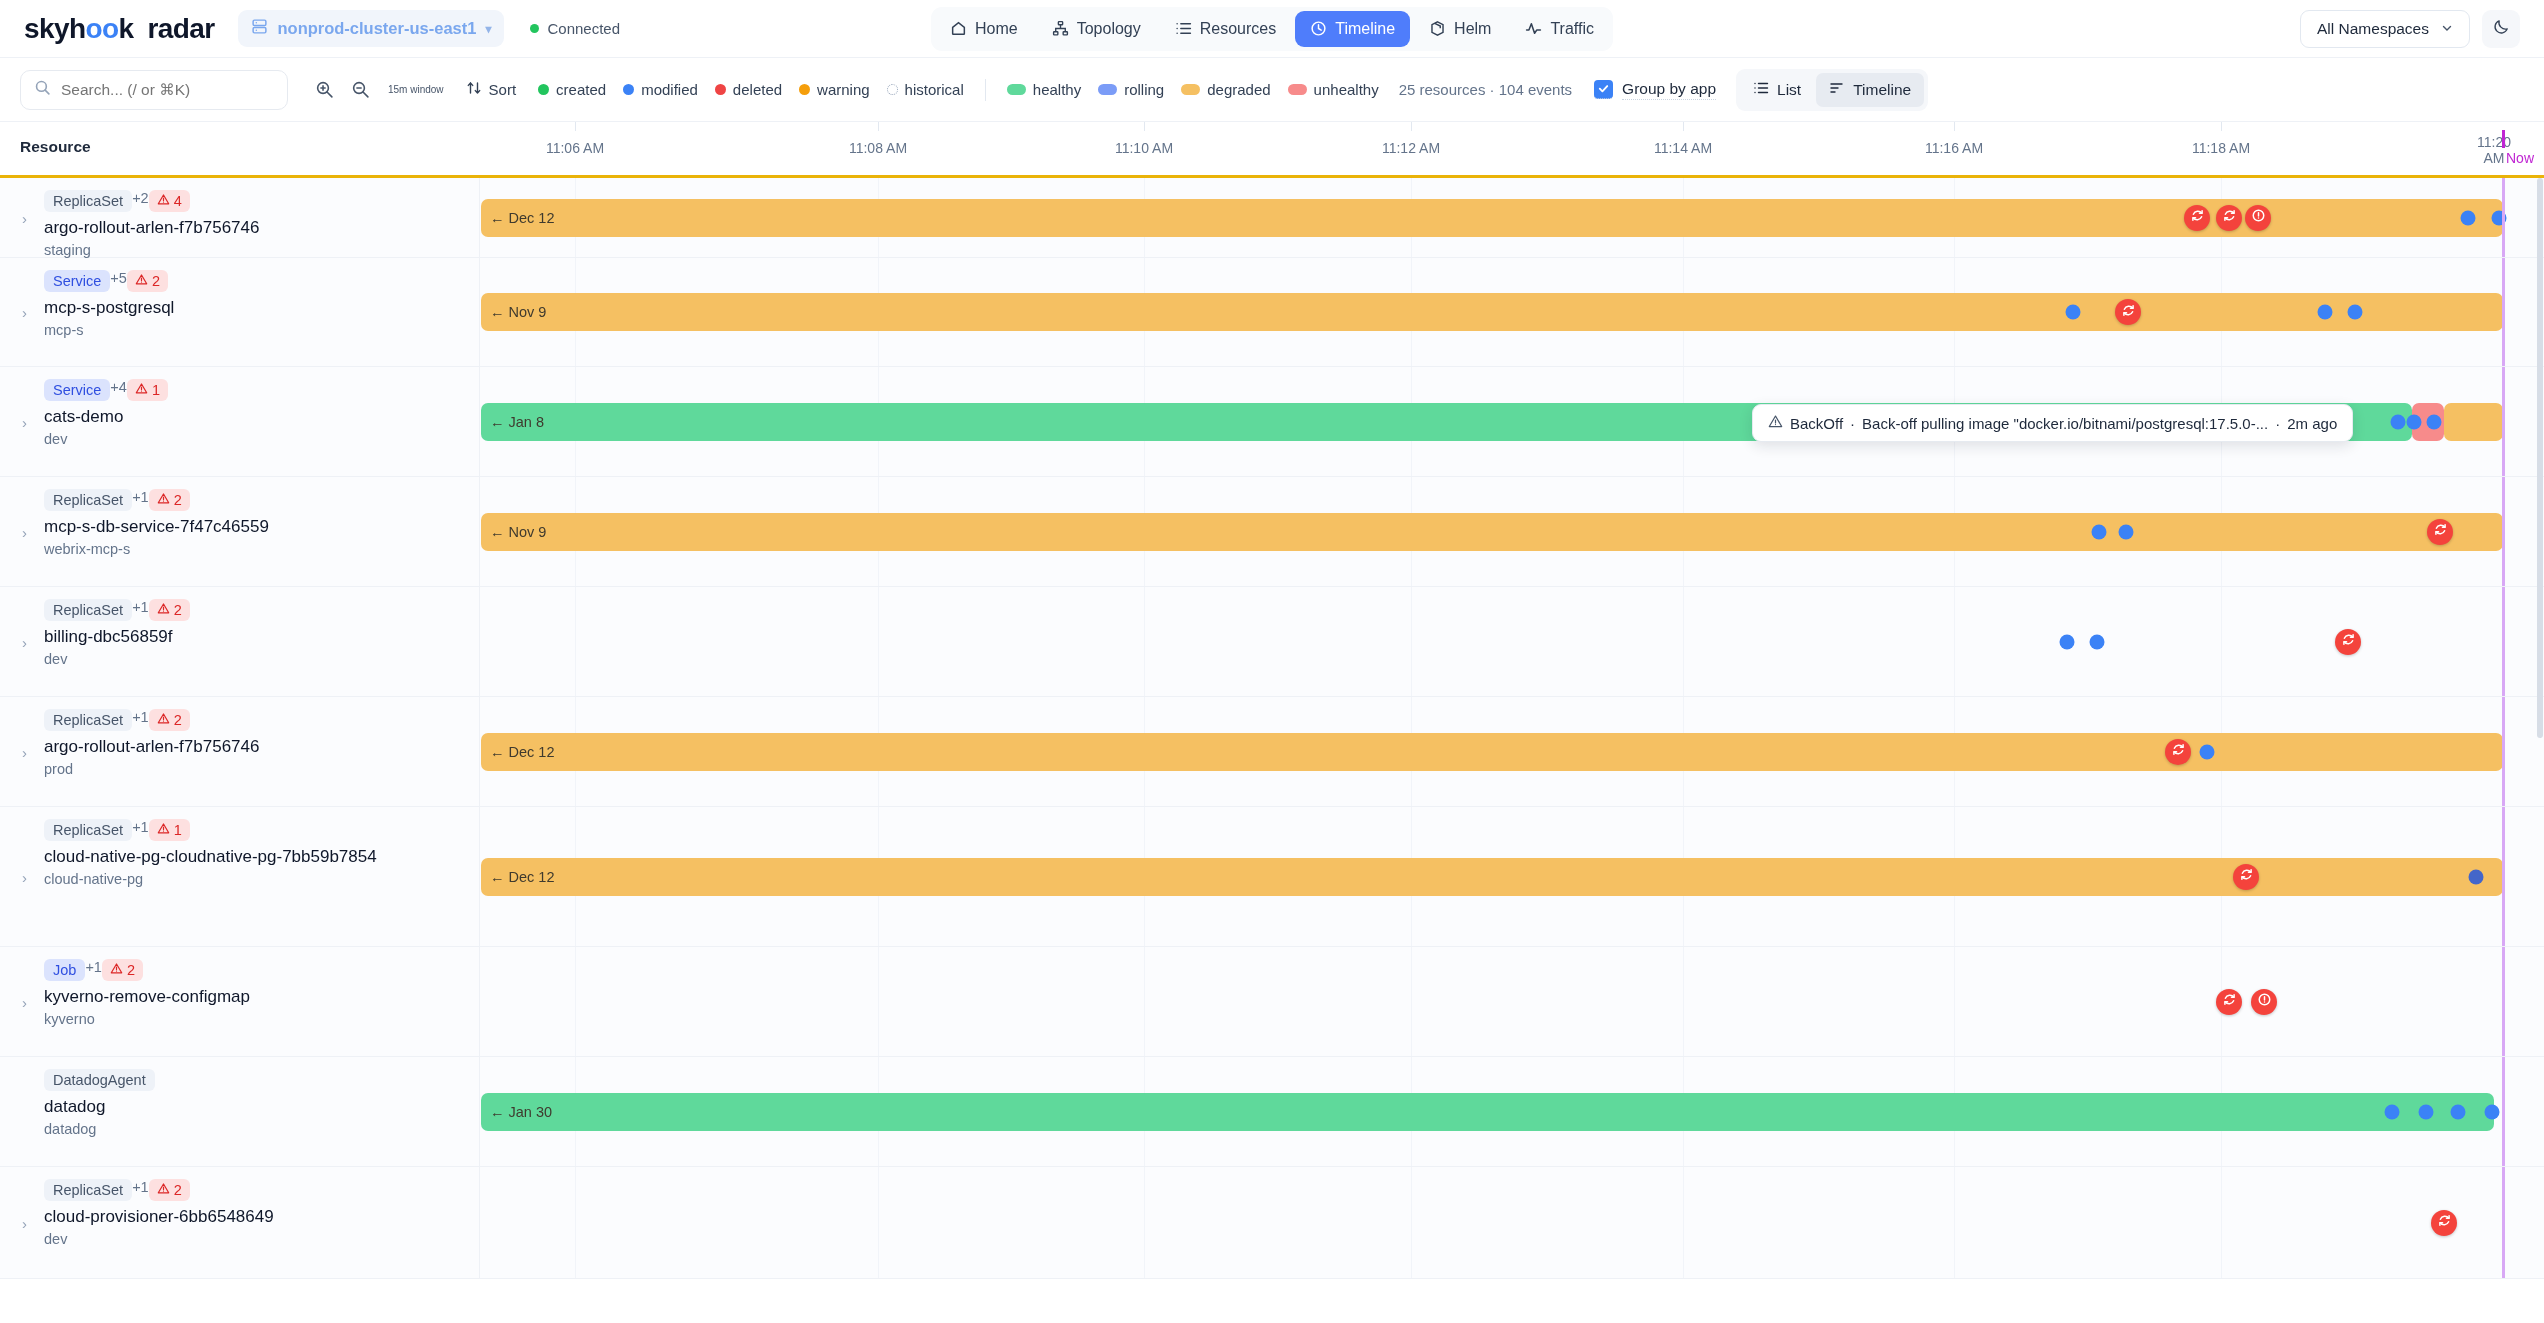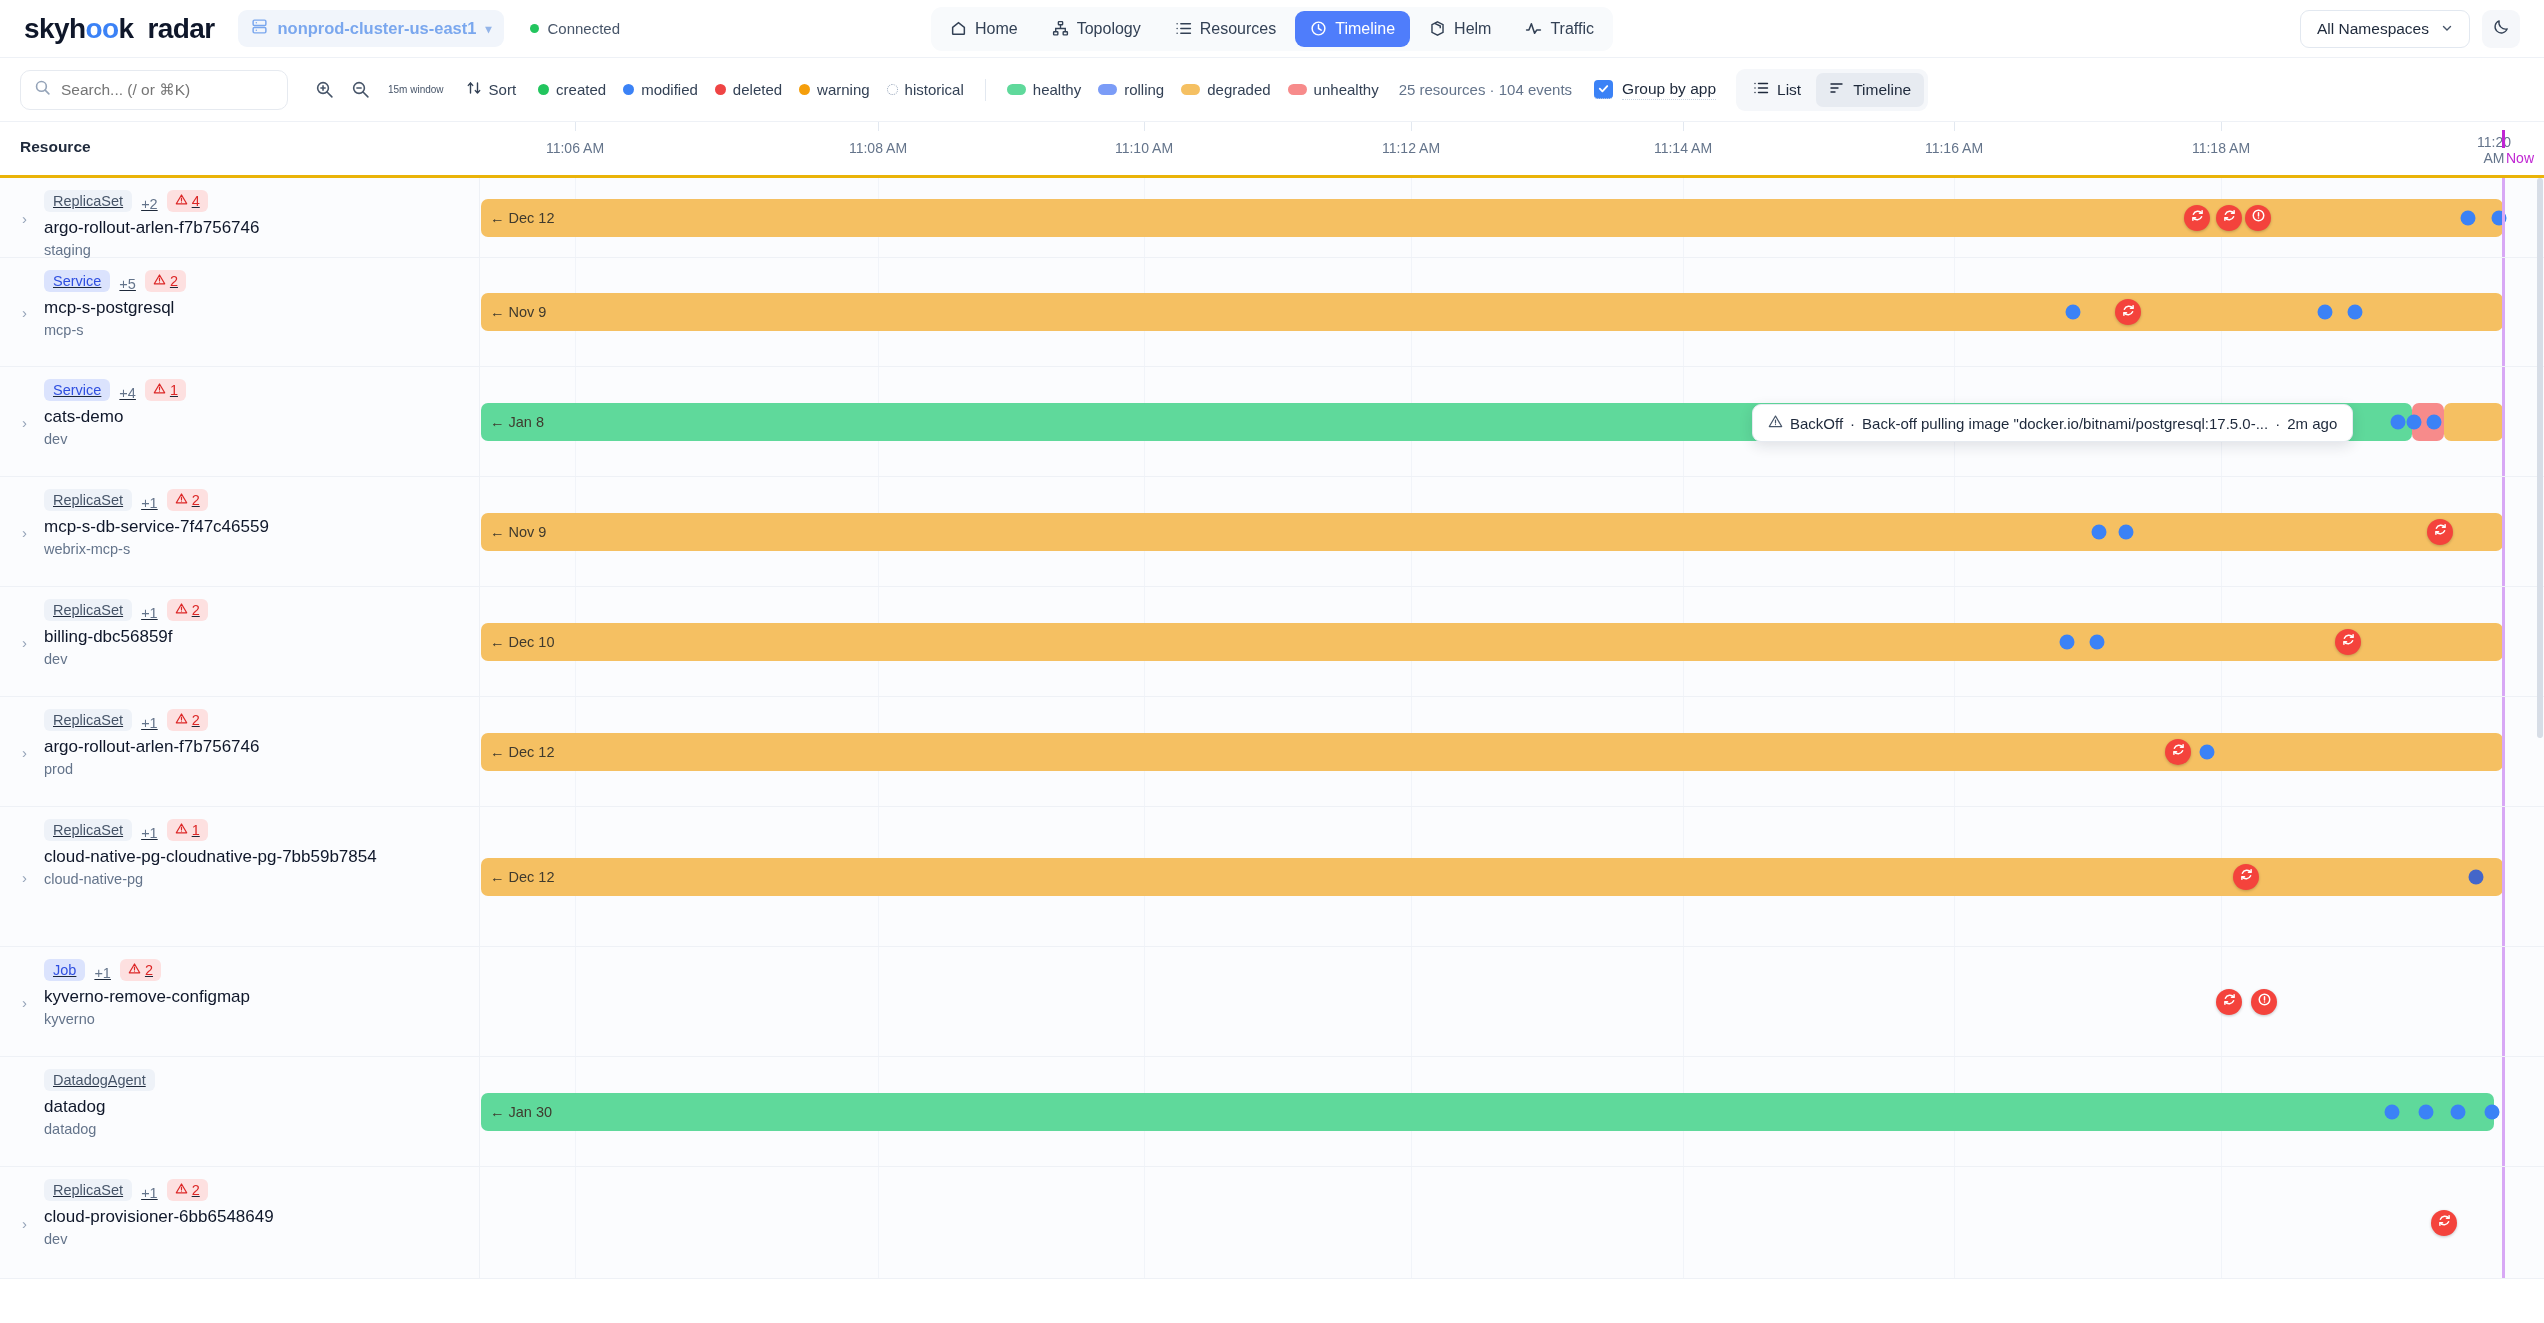--- a/index.html
+++ b/index.html
@@ -158,21 +158,21 @@
     width: 480px; flex: 0 0 480px;
     background: #fbfcfe;
     position: relative;
     padding: 12px 14px 12px 44px;
     border-right: 1px solid #eef1f6;
   }
   .caret {
     position: absolute; left: 22px; top: 50%; transform: translateY(-50%);
     color: #94a3b8; font-size: 15px; cursor: pointer; line-height: 1;
   }
-  .metarow { display: flex; align-items: flex-end; gap: 9px; margin-bottom: 5px; text-decoration: underline; }
+  .metarow { display: flex; align-items: flex-start; margin-bottom: 5px; }
   .kindbadge {
     font-size: 14.5px; padding: 3px 9px; border-radius: 6px;
     background: #eef2f8; color: #475569; white-space: nowrap;
   }
   .kindbadge.accent { background: #dbe3fd; color: #2f4fe0; }
   .plusn { font-size: 14.5px; color: #64748b; }
   .warnbadge {
     display: flex; align-items: center; gap: 4px;
     background: #fde0e0; color: #dc2626; border-radius: 6px;
     font-size: 14.5px; padding: 3px 8px;
@@ -642,24 +642,20 @@
           <div class="rns">dev</div>
         </div>
         <div class="rowtrack">
           <div class="gridline" style="left: 95px;"></div>
           <div class="gridline" style="left: 398px;"></div>
           <div class="gridline" style="left: 664px;"></div>
           <div class="gridline" style="left: 931px;"></div>
           <div class="gridline" style="left: 1203px;"></div>
           <div class="gridline" style="left: 1474px;"></div>
           <div class="gridline" style="left: 1741px;"></div>
-          <div class="bar" style="left: 1px; width: 2022px;">
-            <div class="seg" style="left: 0px; width: 2022px; background: rgb(245, 192, 98);"></div>
-            <div class="barlabel">← Dec 10</div>
-          </div>
           <div class="ev small" style="left: 1587px; background: rgb(59, 130, 246);"></div>
           <div class="ev small" style="left: 1617px; background: rgb(59, 130, 246);"></div>
           <div class="ev big" style="left: 1868px; background: rgb(244, 67, 60);">
             <span><svg width="15" height="15" viewBox="0 0 16 16" fill="none" stroke="#fff" stroke-width="1.6">
                 <path d="M12.6 5.6A5.2 5.2 0 0 0 3.6 6.6M3.4 10.4a5.2 5.2 0 0 0 9-1" stroke-linecap="round"></path>
                 <path d="M12.9 2.9v2.8h-2.8M3.1 13.1v-2.8h2.8" stroke-linecap="round" stroke-linejoin="round"></path>
               </svg></span>
           </div>
           <div class="nowline" style="left: 2022px;"></div>
         </div>

